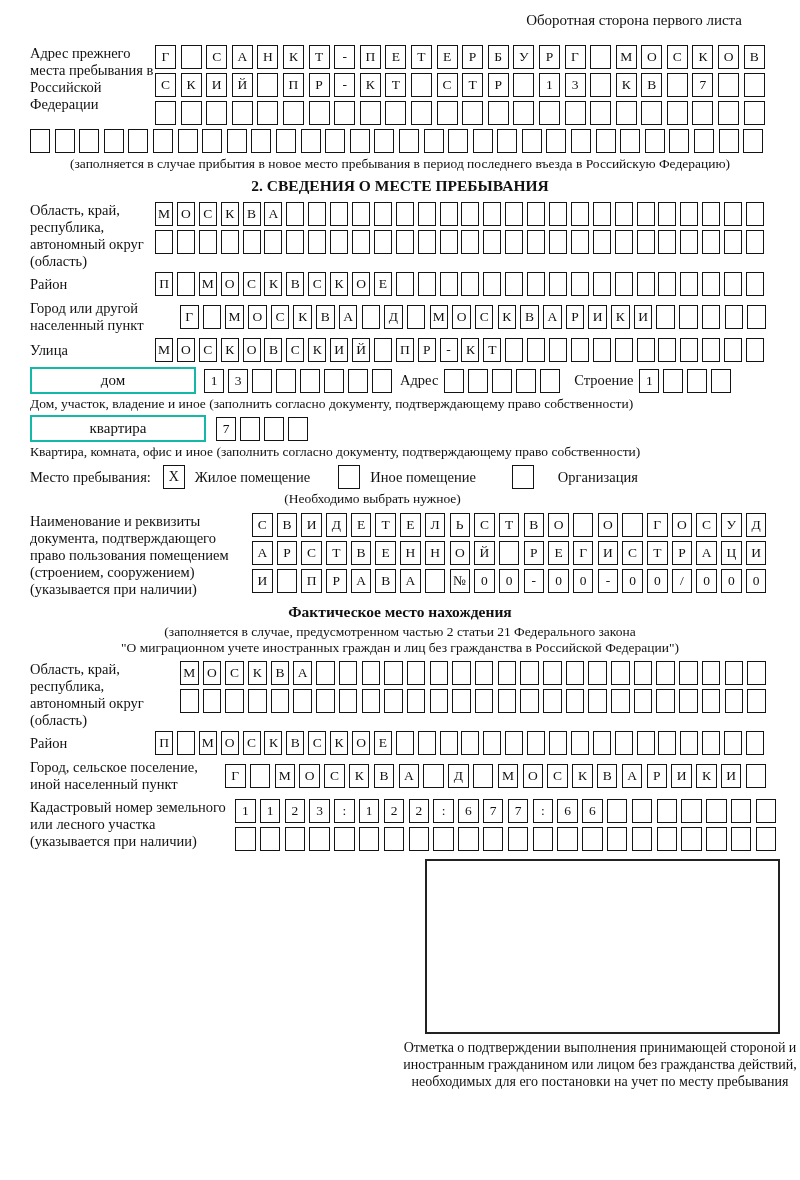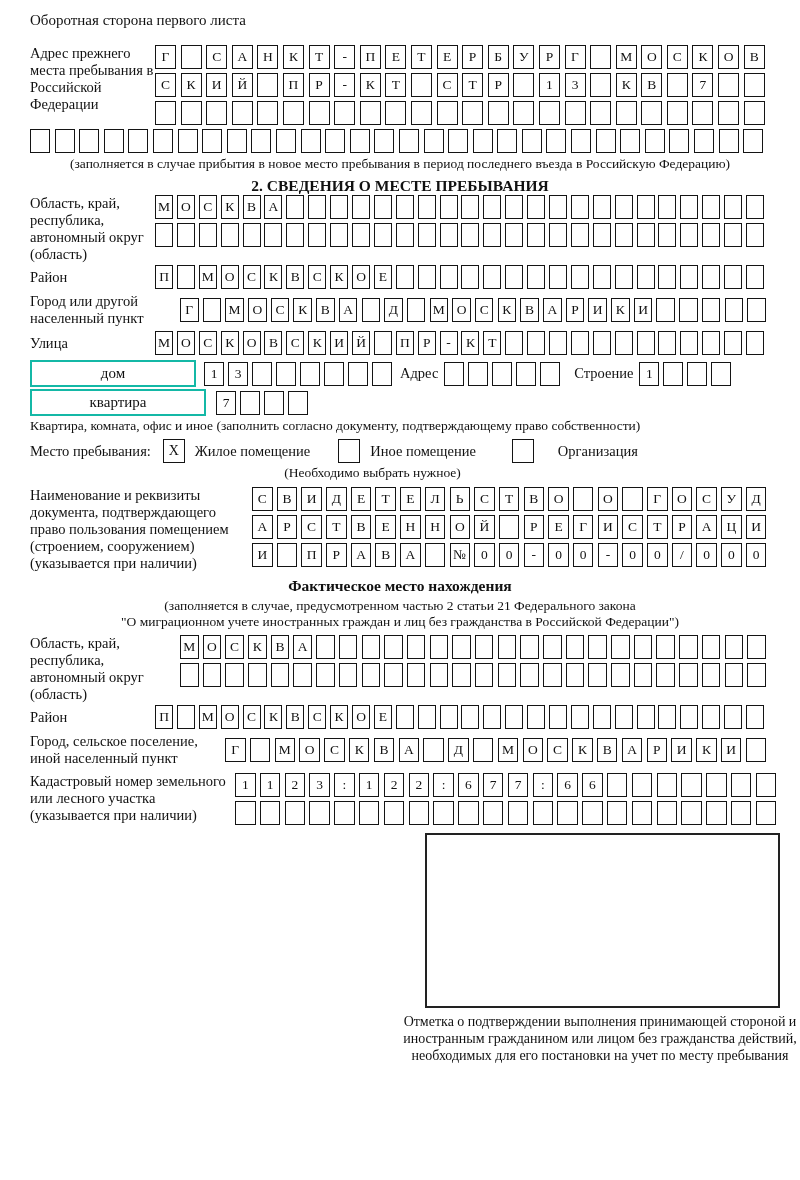--- a/index.html
+++ b/index.html
@@ -7,20 +7,21 @@
     position:relative;
     width:800px;height:1180px;
     box-sizing:border-box;
     padding:12px 30px 0 30px;
     background:#fff;
     font-family:"Liberation Serif","DejaVu Serif",serif;
     color:#111;
     overflow:hidden;
   }
   .header-note{
+    text-align:right;
     padding-right:28px;
     font-size:15px;
     margin-bottom:16px;
   }
   .field{display:flex;align-items:flex-start;}
   .field.vcenter{align-items:center;}
   .flabel{flex:none;font-size:14.5px;line-height:17px;}
   .lw125 .flabel{width:125px;}
   .lw150 .flabel{width:150px;}
   .lw195 .flabel{width:195px;}
@@ -54,21 +55,21 @@
   .mesto-row{display:flex;align-items:center;font-size:14.5px;margin-bottom:2px;}
   .checkbox{
     box-sizing:border-box;width:22px;height:24px;flex:none;
     border:1.8px solid #141414;display:flex;align-items:center;justify-content:center;
     font-size:14px;background:#fff;
   }
   .stamp-wrap{margin-left:365px;width:410px;margin-top:8px;}
   .stamp-box{box-sizing:border-box;width:355px;height:175px;border:2px solid #222;margin-left:30px;background:#fff;}
   .stamp-note{margin-top:5px;font-size:14px;line-height:17px;text-align:center;}
   .mb2{margin-bottom:2px;}.mb3{margin-bottom:3px;}.mb4{margin-bottom:4px;}
-  .mb5{margin-bottom:5px;}.mb6{margin-bottom:6px;}.mb7{}
+  .mb5{margin-bottom:5px;}.mb6{margin-bottom:6px;}.mb7{margin-bottom:7px;}
 </style>
 </head>
 <body>
 
 <div class="page">
 
   <div class="header-note">Оборотная сторона первого листа</div>
 
   <div class="field lw125 mb4">
     <div class="flabel">Адрес прежнего места пребывания в Российской Федерации</div>
@@ -376,20 +377,21 @@
         <span class="cell"></span>
       </div>
     <div class="lbl" style="margin:0 6px 0 14px;">Строение</div>
     <div class="cells gsm">
         <span class="cell">1</span>
         <span class="cell"></span>
         <span class="cell"></span>
         <span class="cell"></span>
       </div>
   </div>
+  <div class="caption mb3">Дом, участок, владение и иное (заполнить согласно документу, подтверждающему право собственности)</div>
 
   <div class="dom-row">
     <div class="inline-rect" style="width:176px;">квартира</div>
     <div class="cells gsm" style="margin-left:10px;">
         <span class="cell">7</span>
         <span class="cell"></span>
         <span class="cell"></span>
         <span class="cell"></span>
       </div>
   </div>

